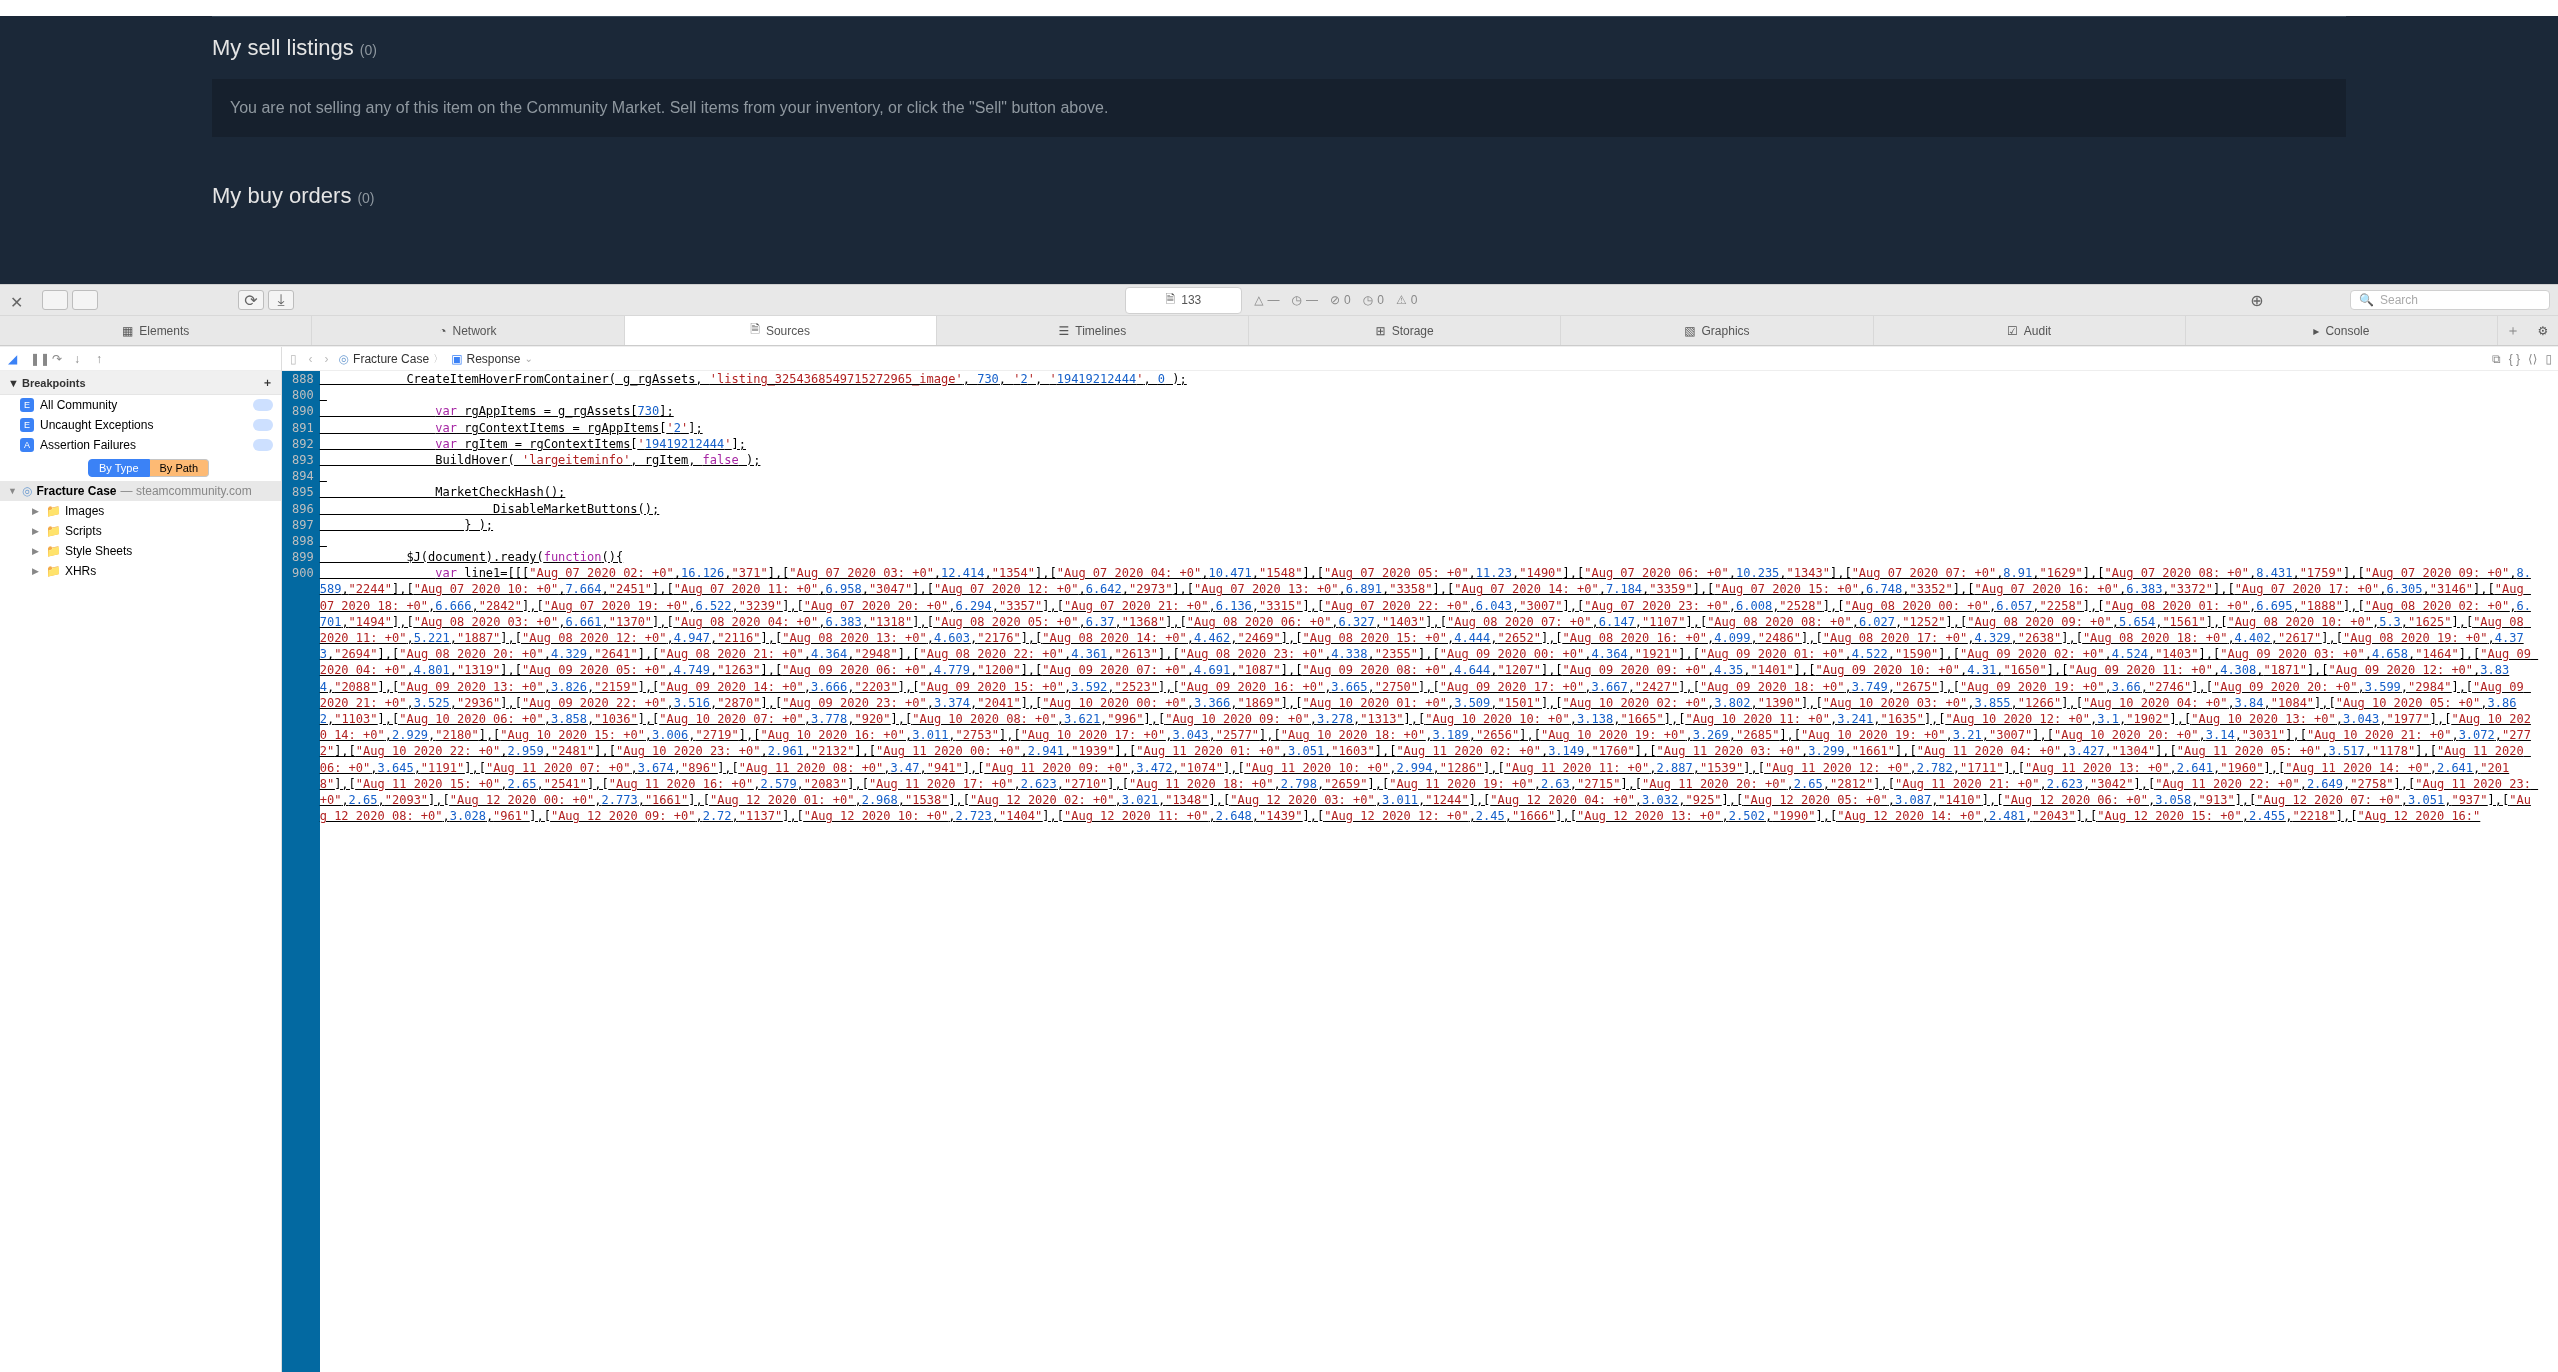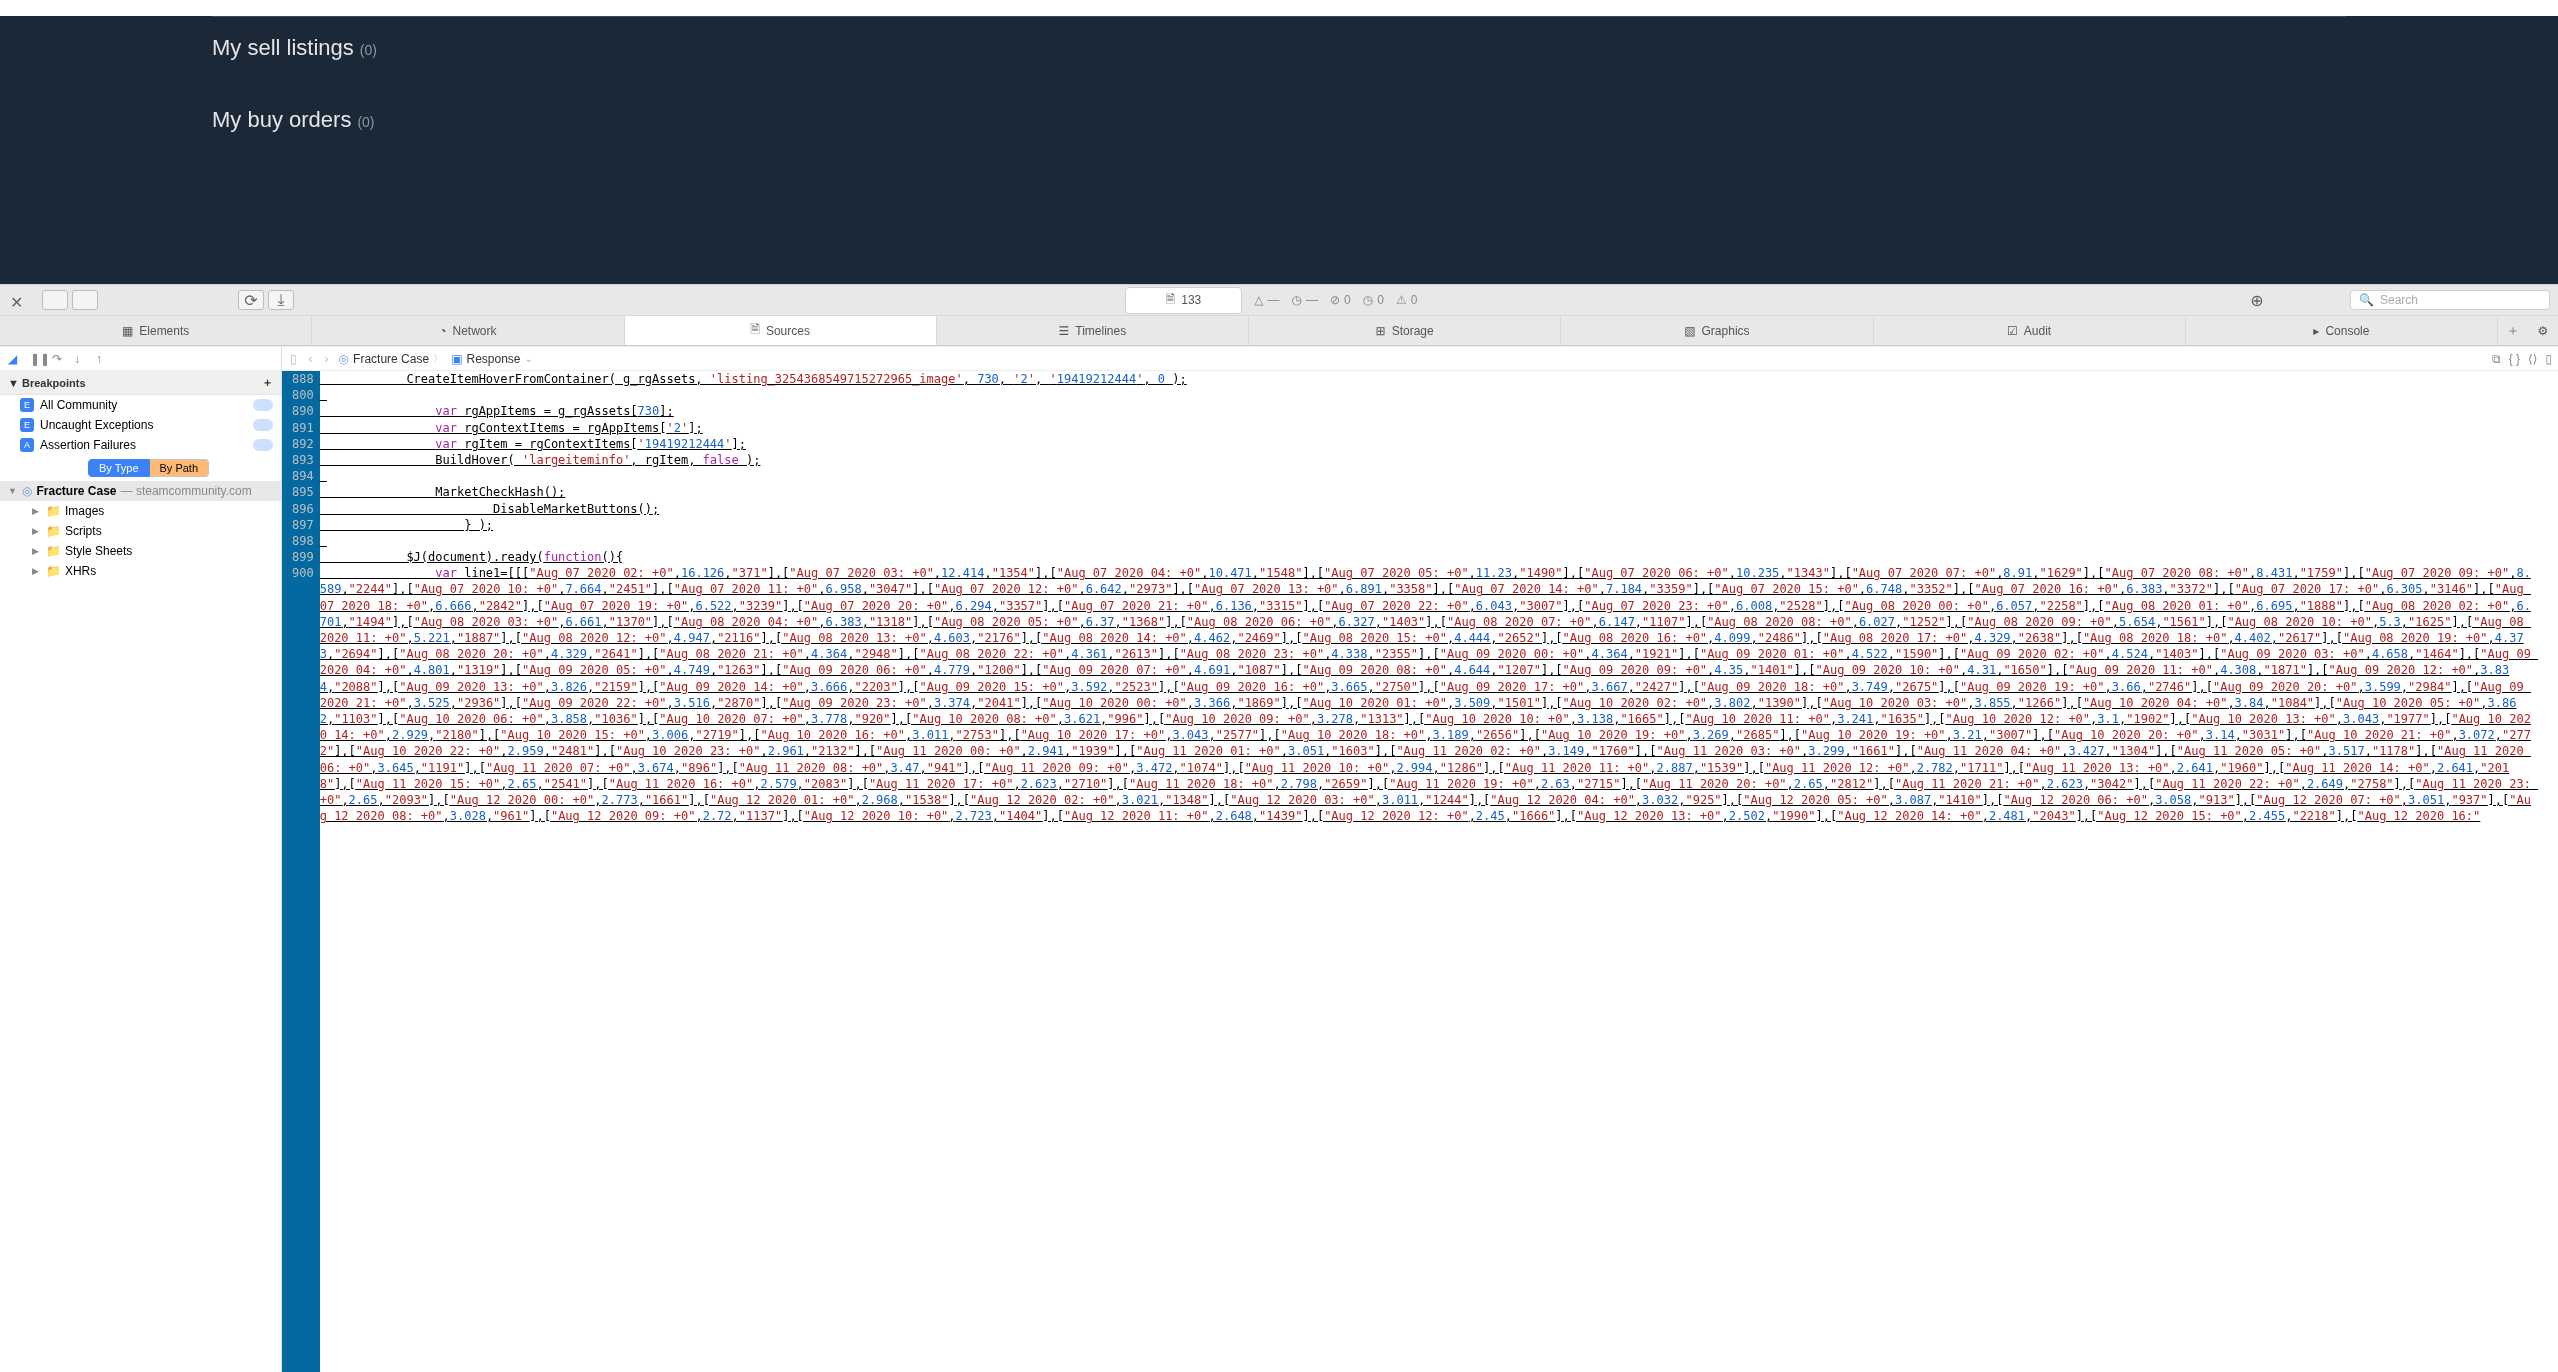--- a/index.html
+++ b/index.html
@@ -79,20 +79,21 @@
 </style>
 </head>
 <body>
 
 <div class="page-top">
   <div class="hr"></div>
   <div class="section-title">
     <span>My sell listings</span>
     <span class="count">(0)</span>
   </div>
+  <div class="empty-msg">You are not selling any of this item on the Community Market. Sell items from your inventory, or click the "Sell" button above.</div>
   <div class="section-title" style="margin-top:28px">
     <span>My buy orders</span>
     <span class="count">(0)</span>
   </div>
 </div>
 
 <div class="devtools">
 
   <div class="dt-bar1">
     <span class="close">✕</span>

